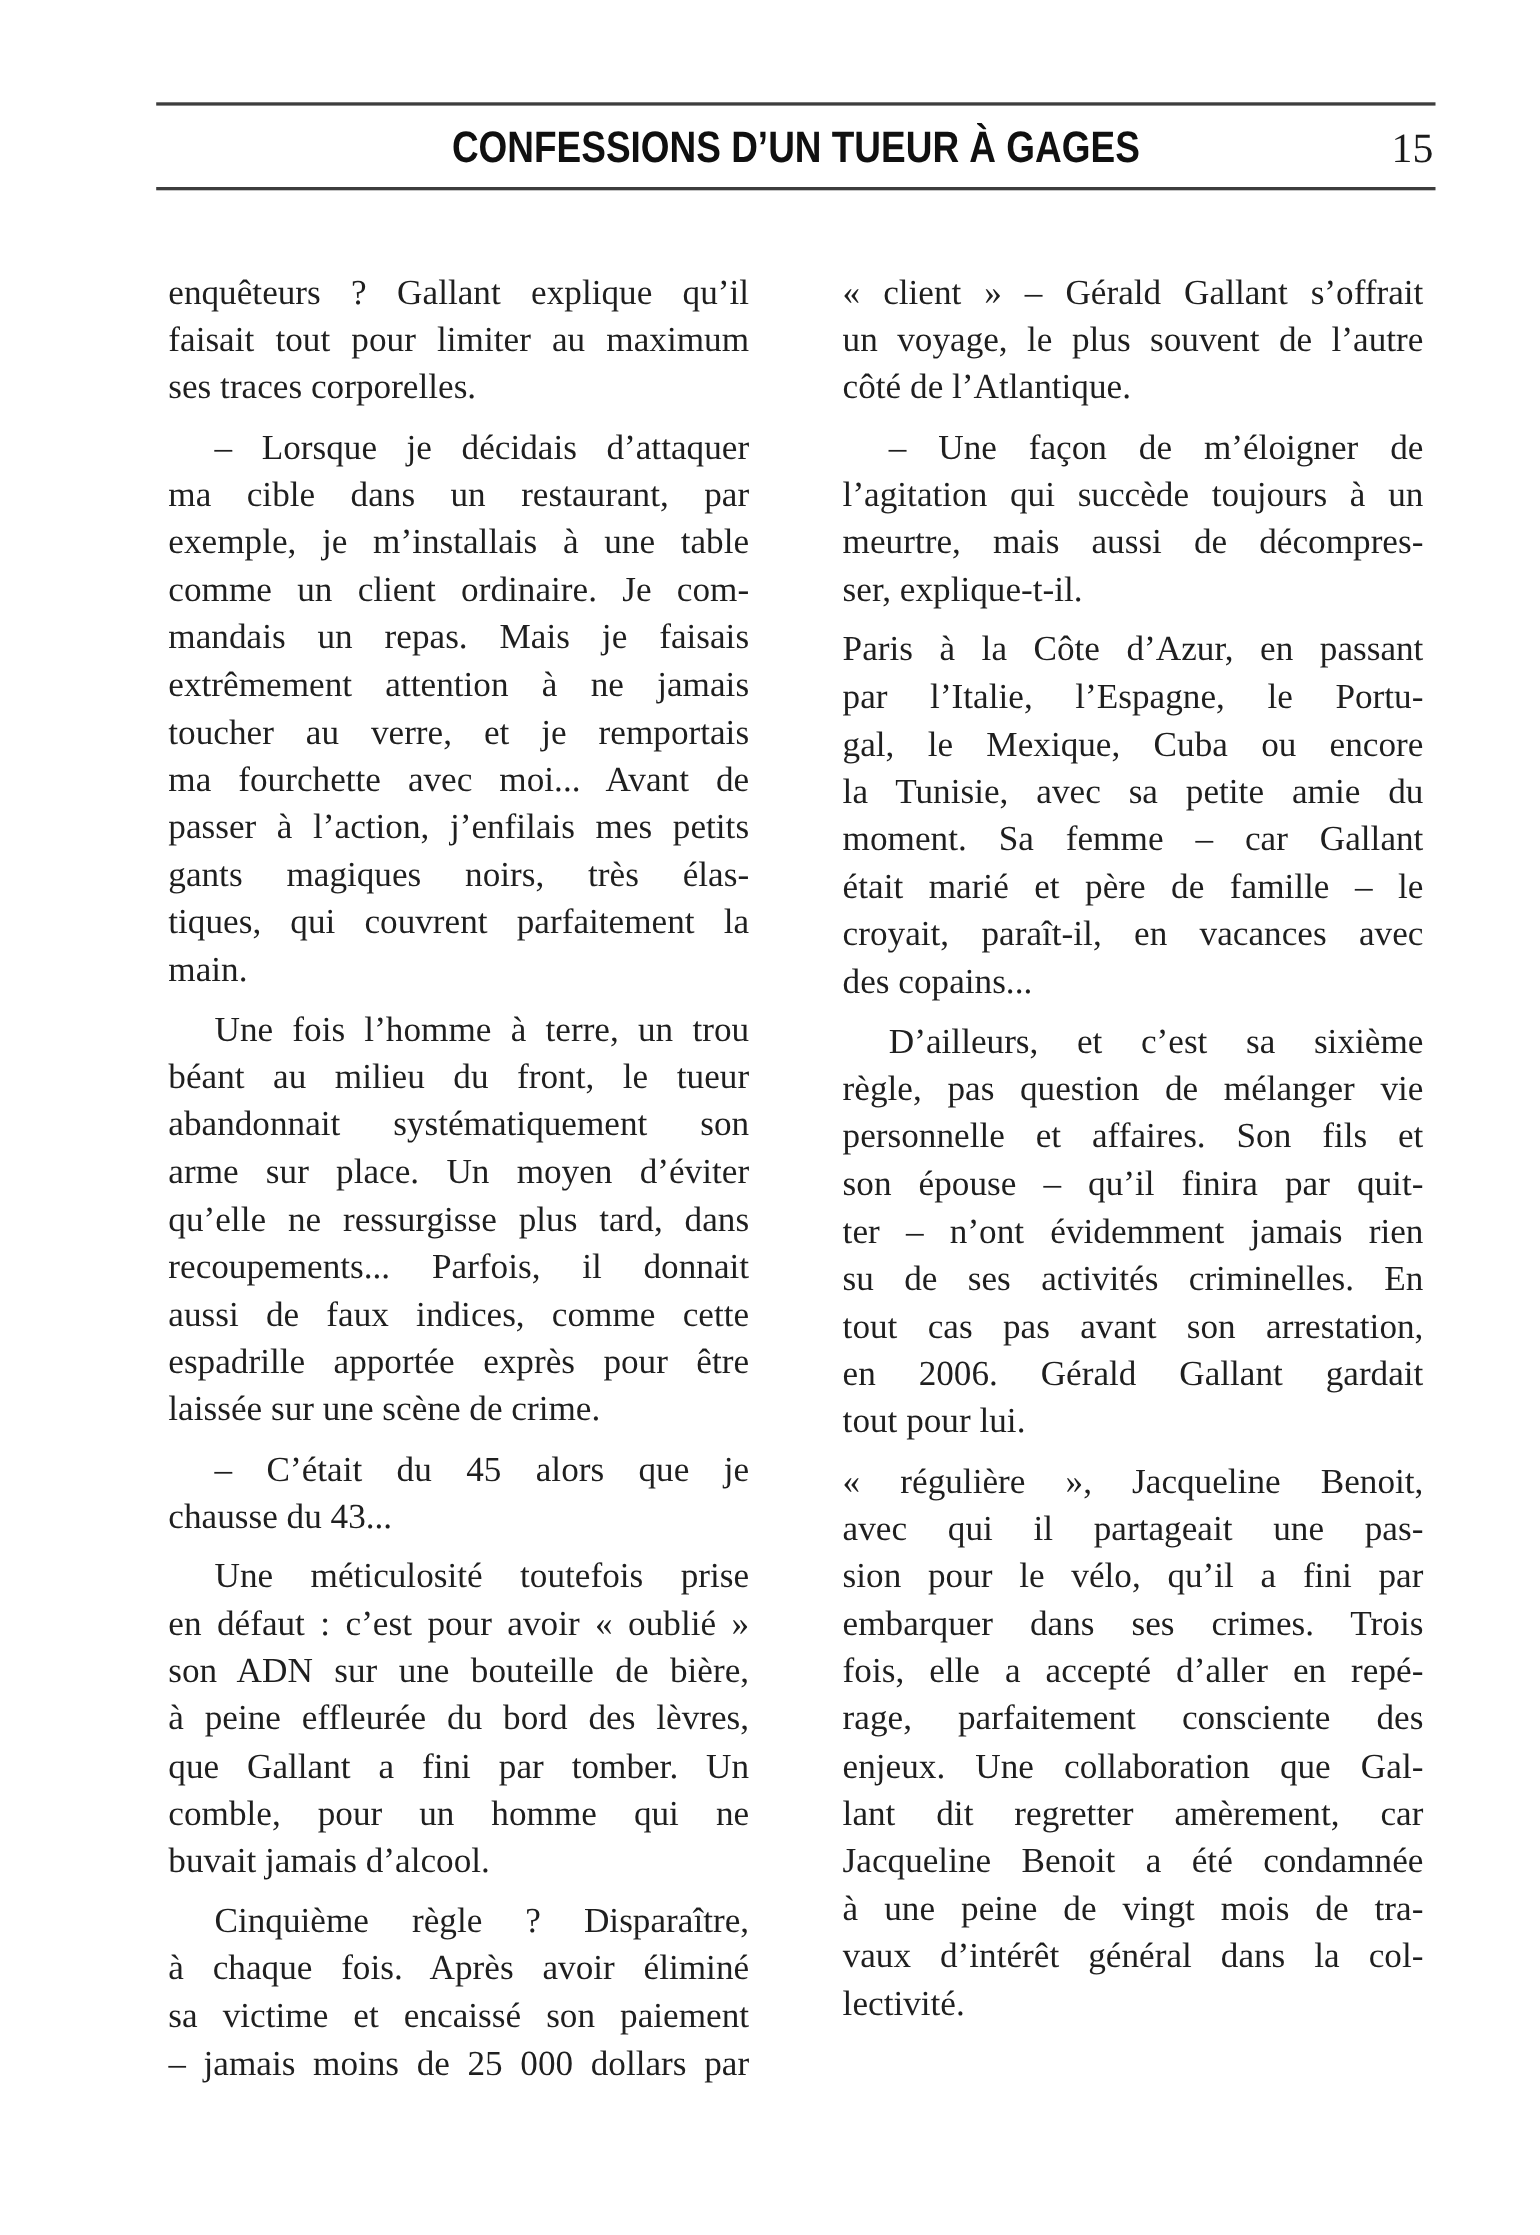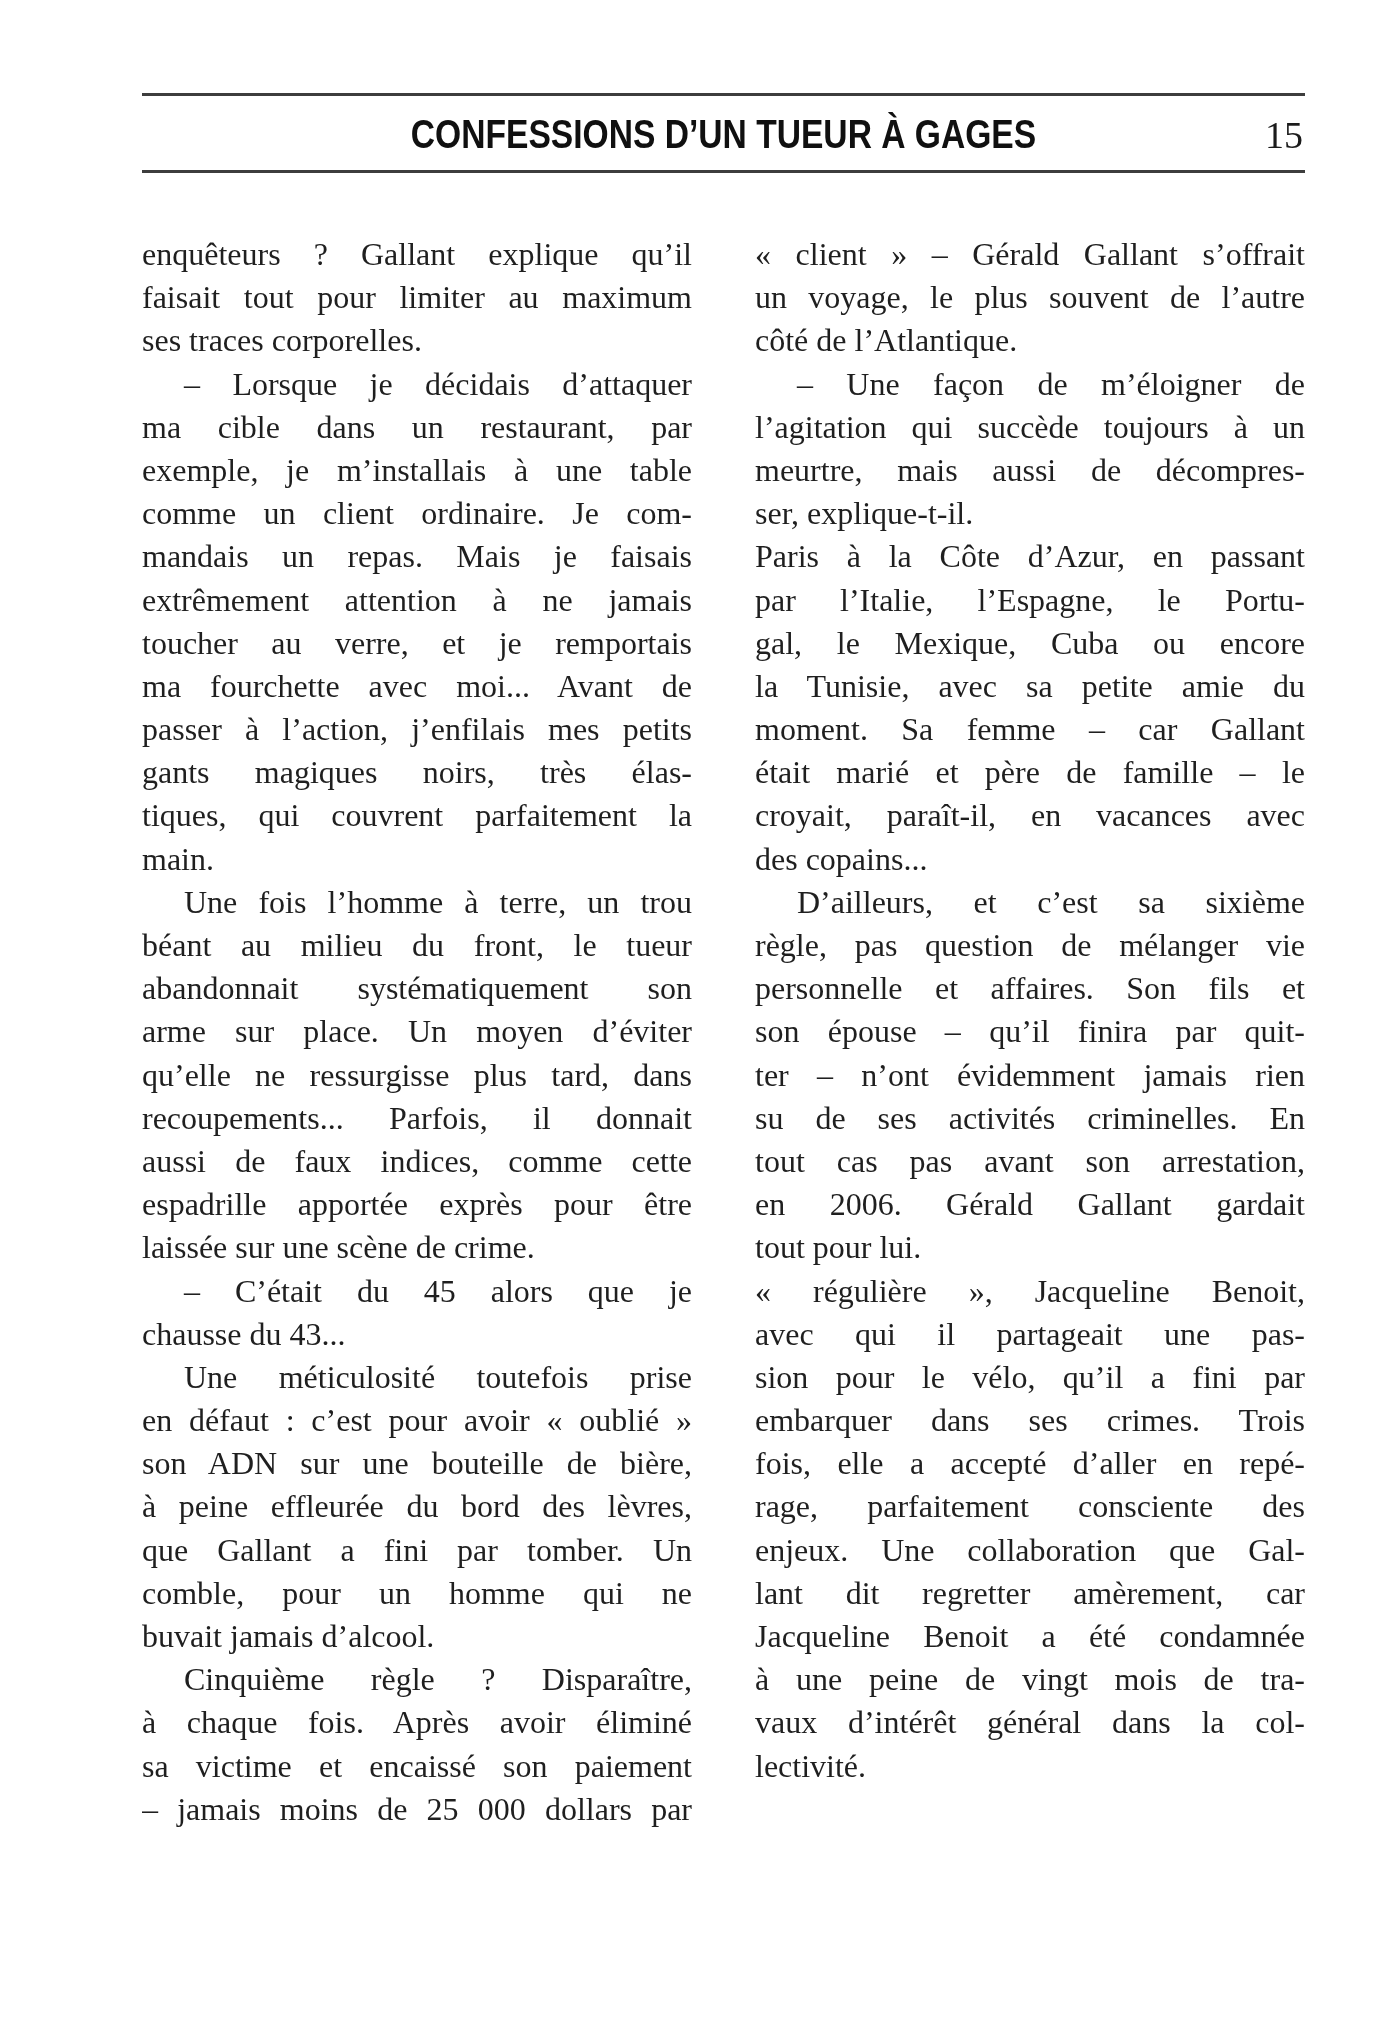--- a/index.html
+++ b/index.html
@@ -61,21 +61,21 @@
     left: 142px;
     top: 233px;
     width: 1163px;
     display: flex;
     gap: 63px;
   }
   .column {
     width: 550px;
   }
   .para {
-    margin: 0;
+    margin: 11px;
   }
   .line {
     font-size: 32px;
     line-height: 43.2px;
     text-align: justify;
     text-align-last: justify;
     white-space: normal;
     overflow: hidden;
     height: 43.2px;
   }

